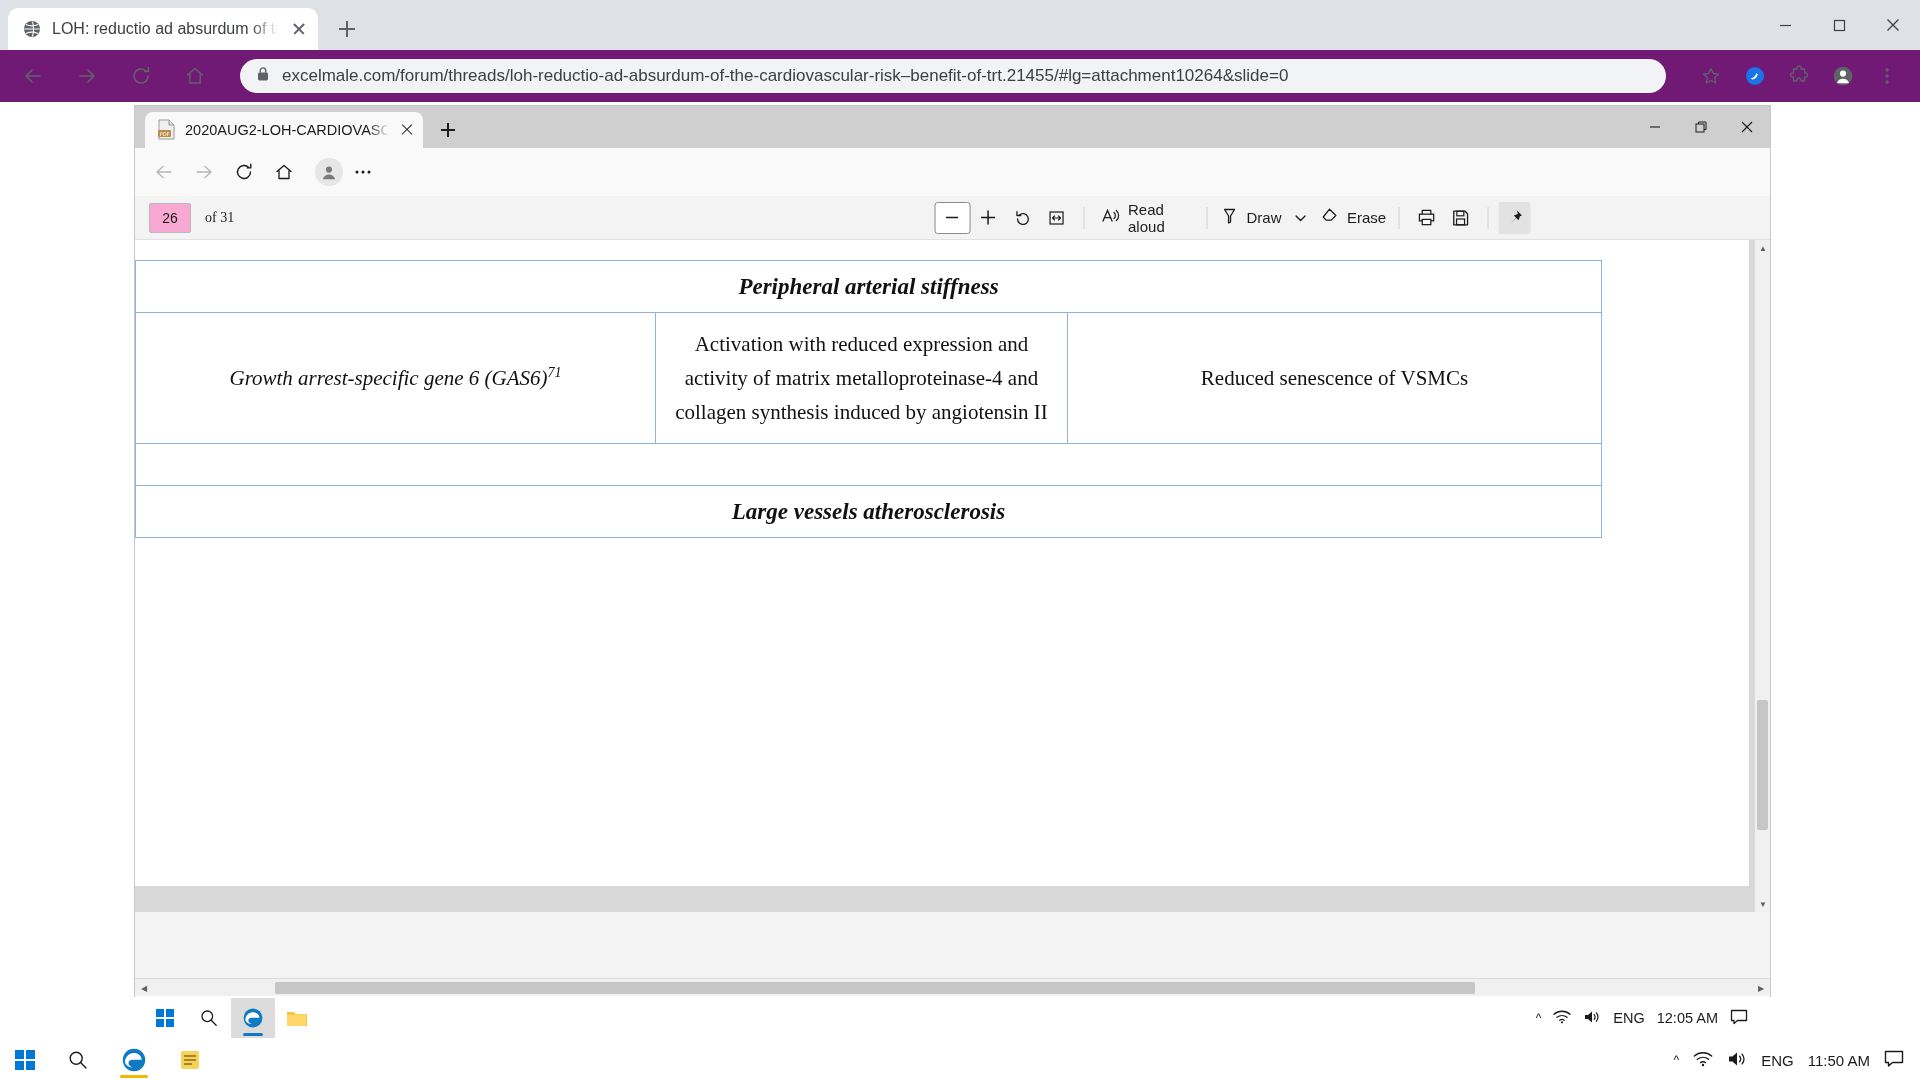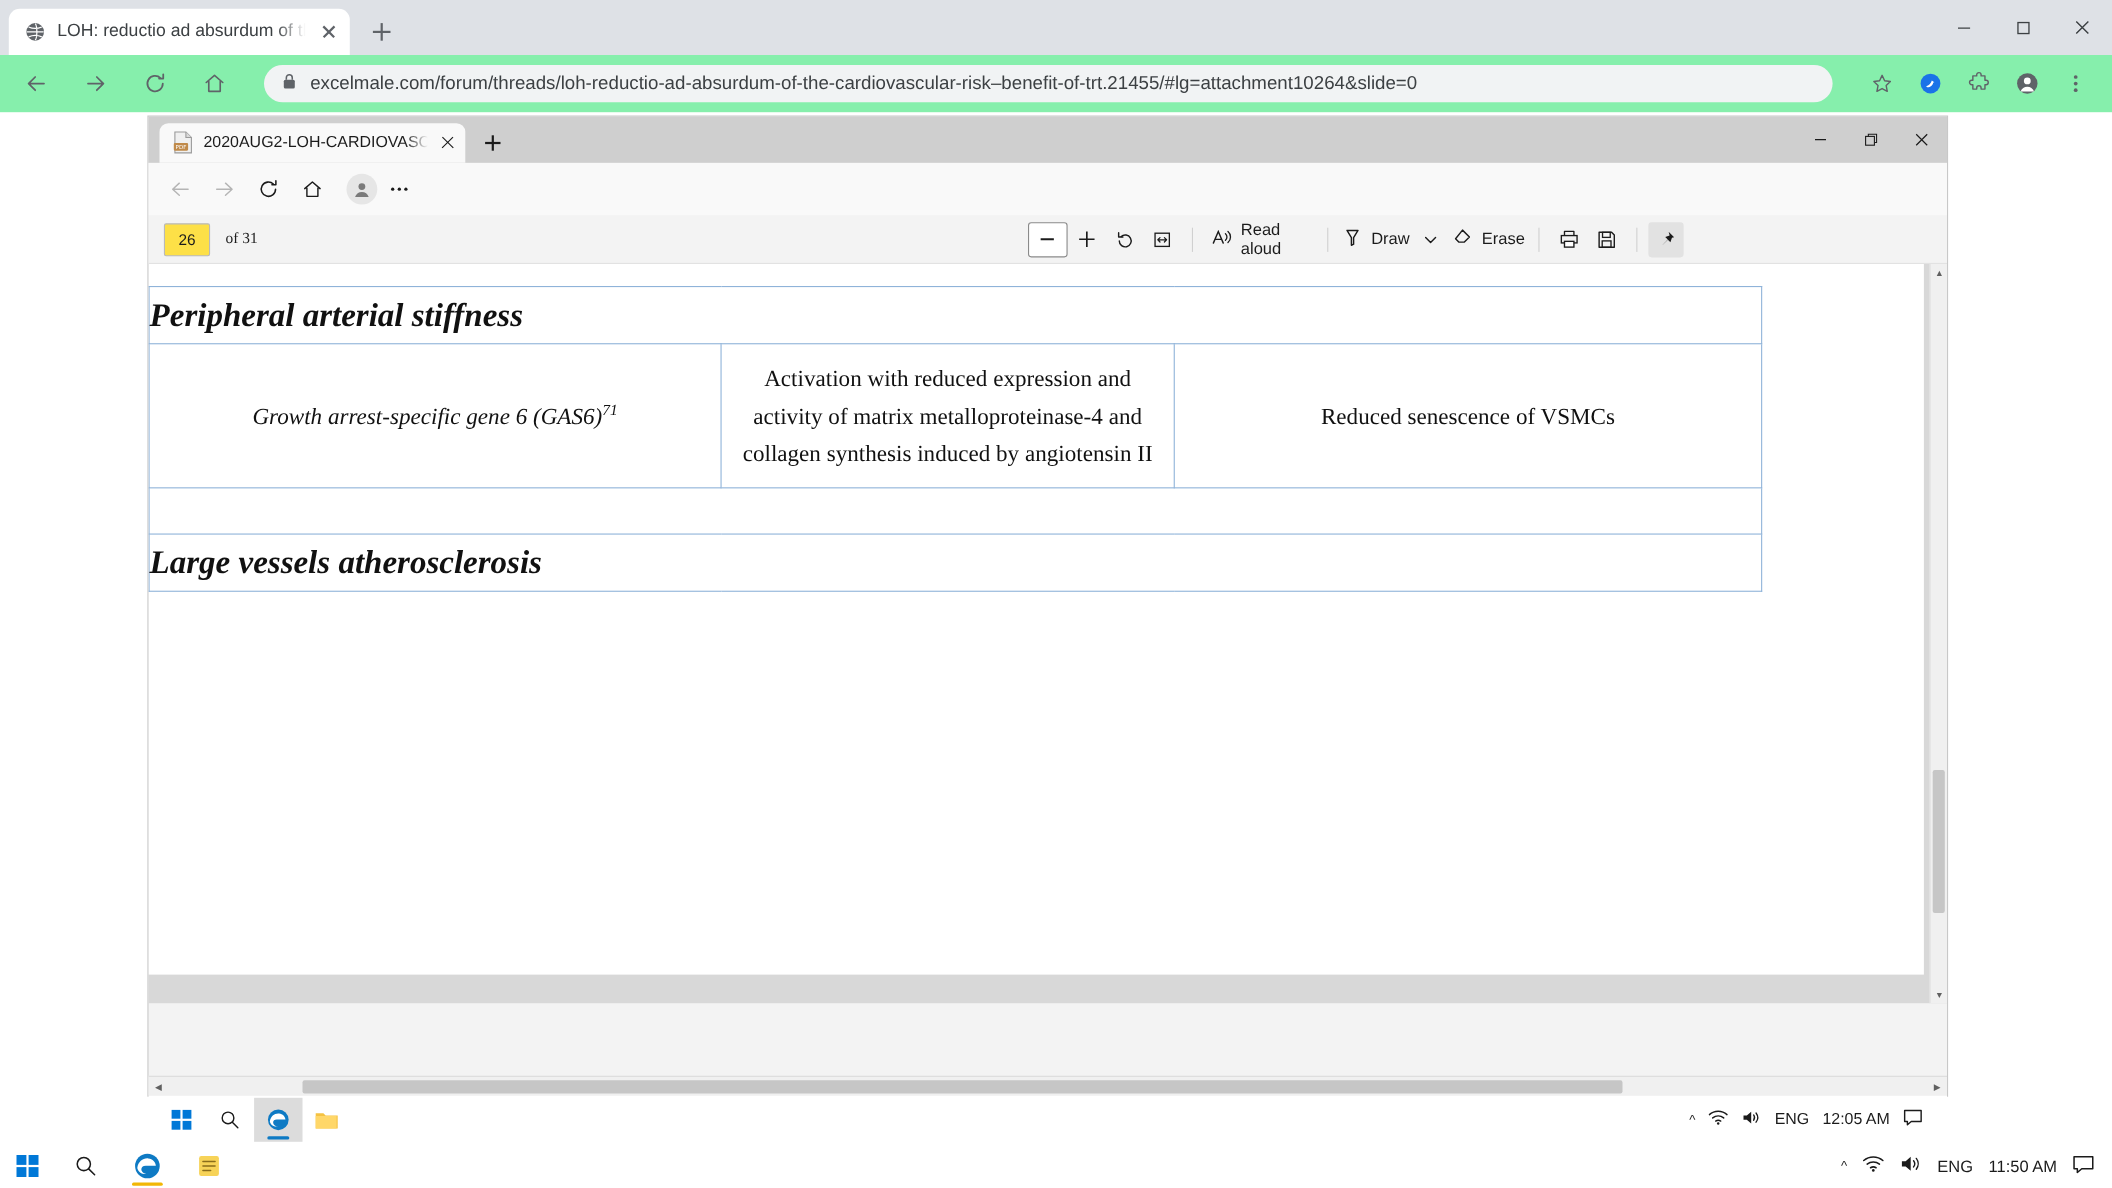--- a/index.html
+++ b/index.html
@@ -57,21 +57,21 @@
     position: absolute; right: 0; top: 0; height: 50px;
     display: flex; align-items: center;
   }
   .win-btn {
     width: 54px; height: 50px; display: flex;
     align-items: center; justify-content: center;
     font-size: 16px; color: #3c4043;
   }
 
   .chrome-toolbar {
-    height: 52px; background: #86efac;
+    height: 52px; background: #701a75;
     display: flex; align-items: center; padding: 0 14px; gap: 16px;
   }
   .nav-btn {
     width: 38px; height: 38px; display: flex; align-items: center;
     justify-content: center; color: #5f6368; flex: none;
   }
   .omnibox {
     flex: 1; height: 34px; background: #f1f3f4; border-radius: 18px;
     display: flex; align-items: center; padding: 0 12px 0 16px;
     margin: 0 10px; gap: 12px; min-width: 0;
@@ -162,21 +162,21 @@
   }
 
   
   .pdf-toolbar {
     height: 44px; background: #f3f3f3;
     border-bottom: 1px solid #e2e2e2;
     display: flex; align-items: center; padding: 0 14px;
     position: relative;
   }
   .page-input {
-    width: 42px; height: 30px; border: 1px solid #b9b9b9; background: #fde047;
+    width: 42px; height: 30px; border: 1px solid #b9b9b9; background: #f9a8d4;
     display: flex; align-items: center; justify-content: center;
     font-size: 14px; color: #1b1b1b; border-radius: 2px;
   }
   .page-total {
     font-size: 14px; color: #1b1b1b; margin-left: 14px; font-family: Liberation Serif, serif;
   }
   .pdf-tools {
     position: absolute; left: 50%; transform: translateX(-50%);
     display: flex; align-items: center; gap: 2px; margin-left: 280px;
   }
@@ -206,22 +206,22 @@
   .doc-table {
     width: 1466px; margin-left: 0; border-collapse: collapse;
     table-layout: fixed;
   }
   .doc-table td {
     border: 1px solid #8fb3d9;
     font-family: "Liberation Serif", serif;
     color: #111; vertical-align: middle;
   }
   .sect-head {
-    text-align: left; font-style: italic; font-weight: bold;
-    font-size: 30px; height: 52px; padding: 6px 0;
+    text-align: center; font-style: italic; font-weight: bold;
+    font-size: 23px; height: 52px; padding: 6px 0;
   }
   .cell-gene {
     font-style: italic; font-size: 21px; text-align: center; padding: 14px 10px;
   }
   .cell-gene sup { font-size: 14px; }
   .cell-mid {
     text-align: center; font-size: 21px; padding: 14px 16px; line-height: 1.62;
   }
   .cell-right {
     text-align: center; font-size: 21px; padding: 14px 14px; line-height: 1.62;

